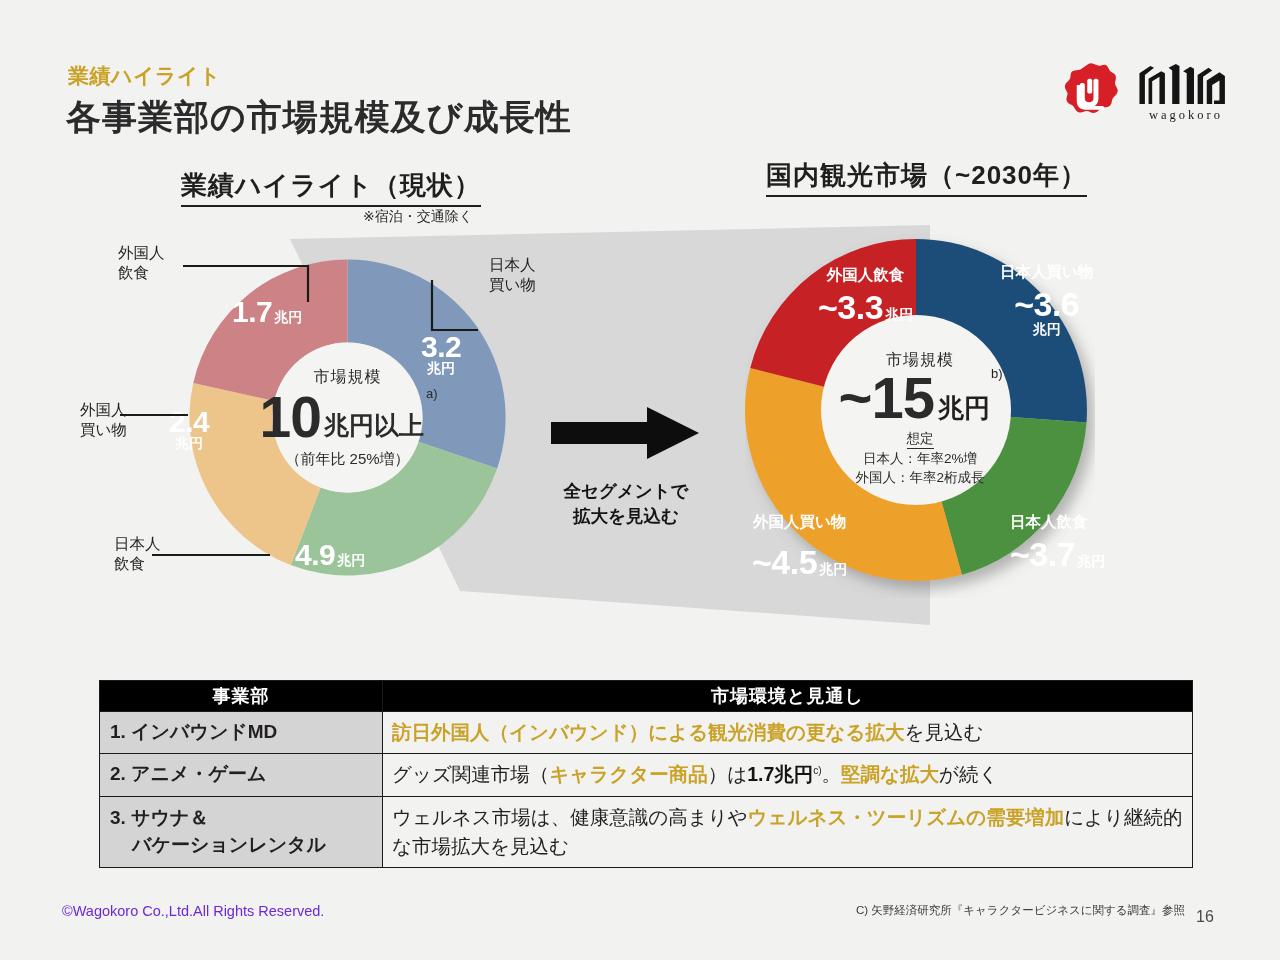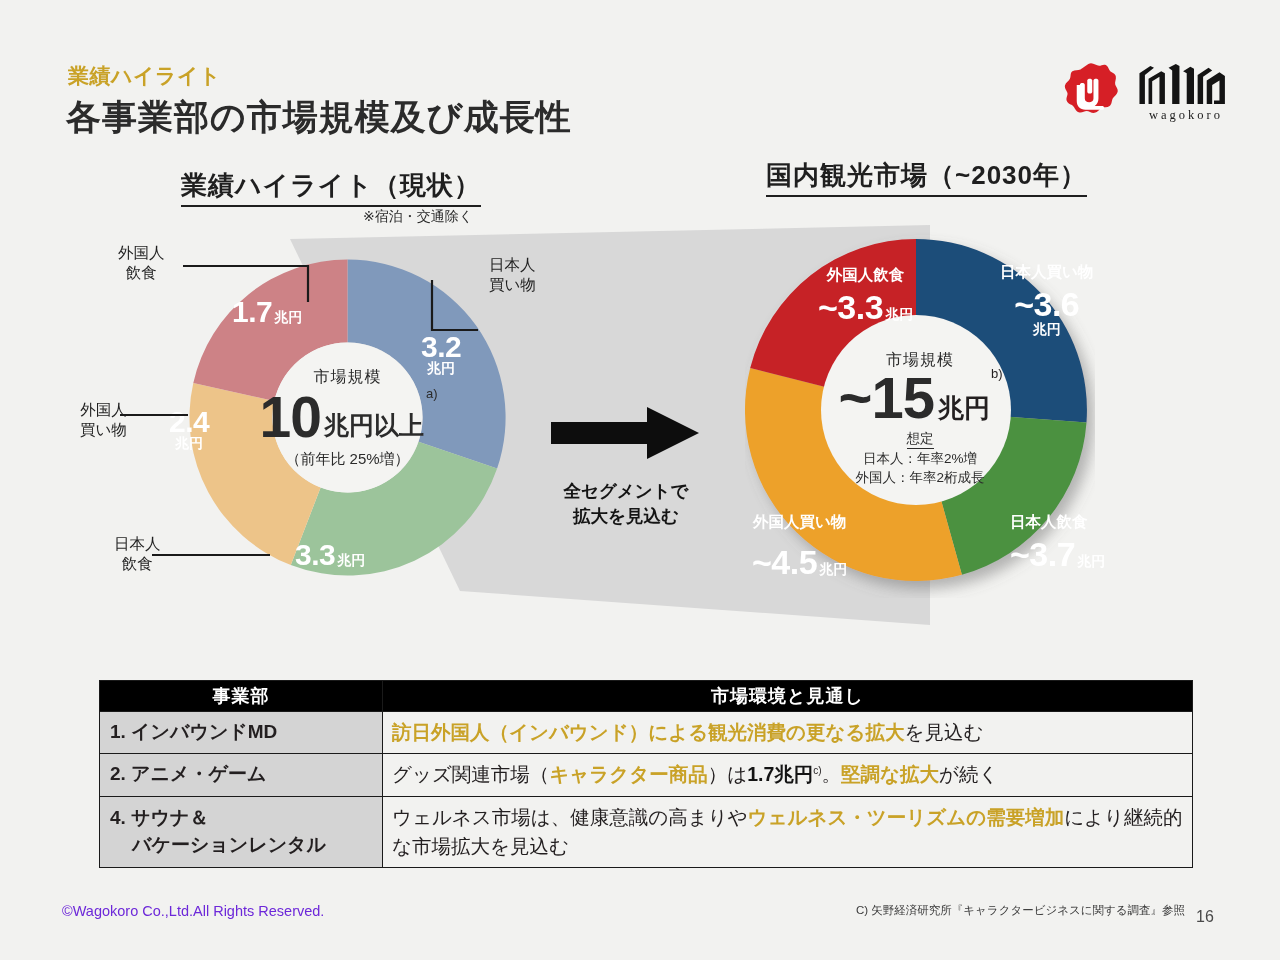--- a/index.html
+++ b/index.html
@@ -88,21 +88,21 @@
   .R-assume .bold{font-weight:400;}
 
   
   .val{position:absolute;color:#ffffff;font-weight:700;white-space:nowrap;}
   .val .n{font-size:30px;letter-spacing:-.5px;}
   .val .u{font-size:14px;font-weight:700;margin-left:2px;}
   .val.big .n{font-size:34px;}
   .seglabel{position:absolute;color:#fff;font-size:15.5px;font-weight:700;white-space:nowrap;}
 
   
-  .callout{position:absolute;font-size:15.5px;color:#1f1f1f;line-height:1.3;text-align:center;white-space:nowrap;}
+  .callout{position:absolute;font-size:15.5px;color:#1f1f1f;line-height:1.3;text-align:left;white-space:nowrap;}
   .callout.rt{text-align:left;}
 
   
   .arrowbox{position:absolute;left:546px;top:405px;width:160px;text-align:center;}
   .arrow-txt{margin-top:14px;font-size:17.5px;font-weight:700;line-height:1.45;color:#141414;}
 
   
   .footnotes{position:absolute;left:96px;top:637px;font-size:11.5px;line-height:1.55;color:#3a3a3a;}
 
   
@@ -190,21 +190,21 @@
   </div>
   <div class="val" style="left:421px;top:330px;text-align:center;">
     <div class="n">3.2</div>
     <div class="u" style="margin-left:0;margin-top:-4px;">兆円</div>
   </div>
   <div class="val" style="left:169px;top:405px;text-align:center;">
     <div class="n">2.4</div>
     <div class="u" style="margin-left:0;margin-top:-4px;">兆円</div>
   </div>
   <div class="val" style="left:295px;top:538px;">
-    <span class="n">3.3</span><span class="u">兆円</span>
+    <span class="n">4.9</span><span class="u">兆円</span>
   </div>
 
   <div class="callout" style="left:118px;top:243px;">外国人<br>飲食</div>
   <div class="callout rt" style="left:489px;top:255px;">日本人<br>買い物</div>
   <div class="callout" style="left:80px;top:400px;">外国人<br>買い物</div>
   <div class="callout" style="left:114px;top:534px;">日本人<br>飲食</div>
 
   <svg style="position:absolute;left:80px;top:230px;width:560px;height:360px;pointer-events:none;" viewBox="0 0 560 360">
     <polyline points="103,36 228,36 228,72" fill="none" stroke="#1a1a1a" stroke-width="2.2"></polyline>
     <polyline points="398,100 352,100 352,50" fill="none" stroke="#1a1a1a" stroke-width="2.2"></polyline>
@@ -299,21 +299,21 @@
         </td>
       </tr>
       <tr>
         <td class="c-seg">2. アニメ・ゲーム</td>
         <td class="c-txt">
           <span>グッズ関連市場（</span><span class="gold">キャラクター商品</span><span>）は</span><span class="bk">1.7兆円</span><span class="supc">c)</span><span>。</span><span class="gold">堅調な拡大</span><span>が続く</span>
         </td>
       </tr>
       <tr>
         <td class="c-seg">
-          <span>4. サウナ＆</span>
+          <span>3. サウナ＆</span>
           <span class="ind">バケーションレンタル</span>
         </td>
         <td class="c-txt">
           <span>ウェルネス市場は、健康意識の高まりや</span><span class="gold">ウェルネス・ツーリズムの需要増加</span><span>により継続的な市場拡大を見込む</span>
         </td>
       </tr>
     </tbody>
   </table>
 
   <div class="copy">©Wagokoro Co.,Ltd.All Rights Reserved.</div>

